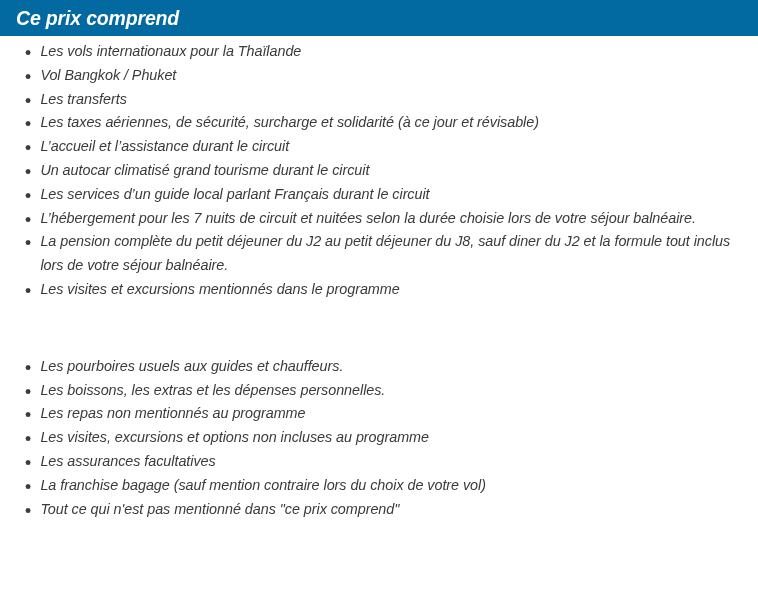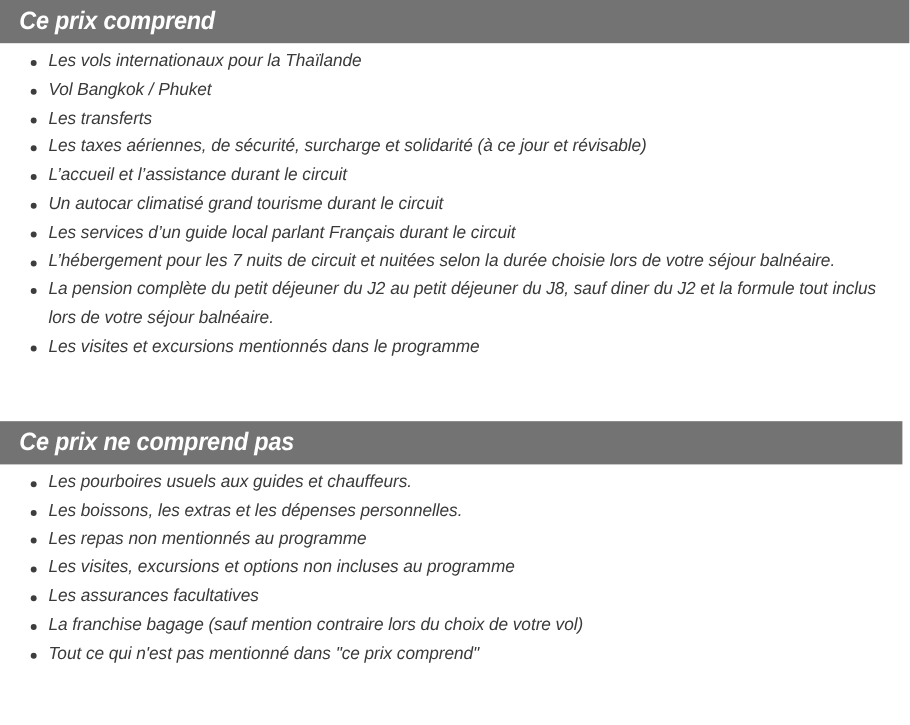--- a/index.html
+++ b/index.html
@@ -18,21 +18,21 @@
   }
 
   .page {
     position: relative;
     width: 758px;
     height: 604px;
   }
 
   
   .section-header {
-    background: #737373;
+    background: #0369a1;
     height: 36px;
     display: flex;
     align-items: center;
     box-sizing: border-box;
     padding-left: 16px;
     text-align: right;
   }
   .section-header.full   { width: 758px; }
   .section-header.inset  { width: 752px; }
 
@@ -105,23 +105,20 @@
         <li><span>L’hébergement pour les 7 nuits de circuit et nuitées selon la durée choisie lors de votre séjour balnéaire.</span></li>
         <li><span>La pension complète du petit déjeuner du J2 au petit déjeuner du J8, sauf diner du J2 et la formule tout inclus lors de votre séjour balnéaire.</span></li>
         <li><span>Les visites et excursions mentionnés dans le programme</span></li>
       </ul>
     </div>
   </section>
 
   <div class="spacer"></div>
 
   <section>
-    <div class="section-header inset">
-      <span class="section-header-title">Ce prix ne comprend pas</span>
-    </div>
     <div class="section-body">
       <ul class="item-list">
         <li><span>Les pourboires usuels aux guides et chauffeurs.</span></li>
         <li><span>Les boissons, les extras et les dépenses personnelles.</span></li>
         <li><span>Les repas non mentionnés au programme</span></li>
         <li><span>Les visites, excursions et options non incluses au programme</span></li>
         <li><span>Les assurances facultatives</span></li>
         <li><span>La franchise bagage (sauf mention contraire lors du choix de votre vol)</span></li>
         <li><span>Tout ce qui n'est pas mentionné dans "ce prix comprend"</span></li>
       </ul>

